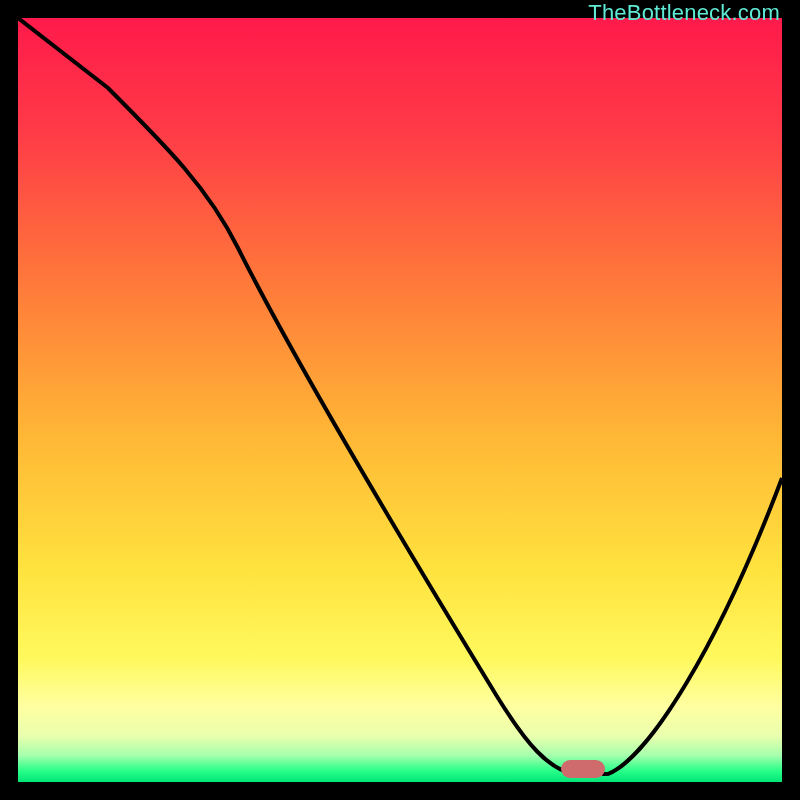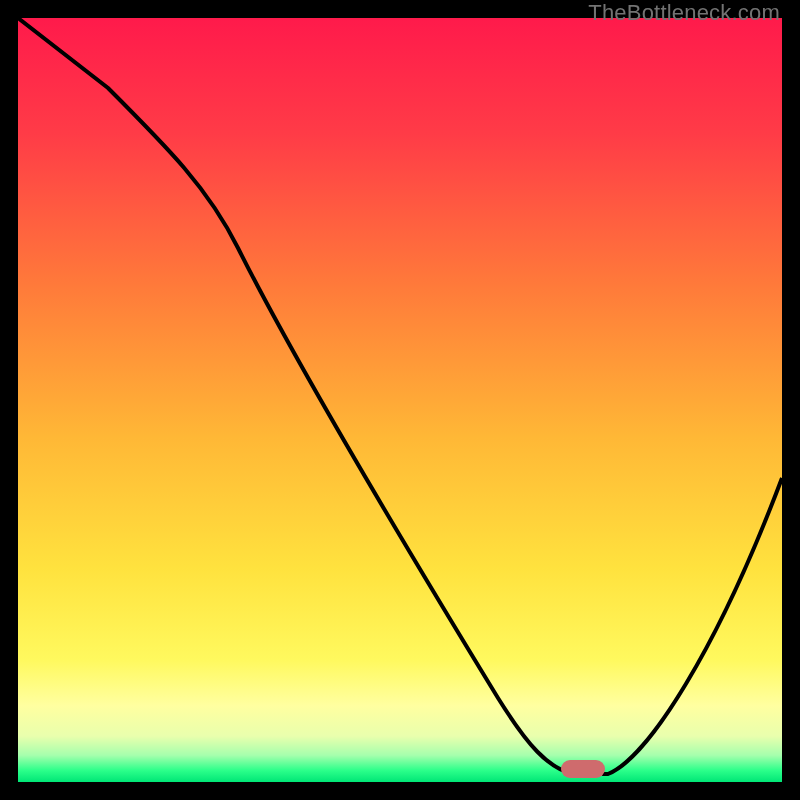--- a/index.html
+++ b/index.html
@@ -25,21 +25,21 @@
     width: 764px;
     height: 764px;
   }
   .watermark {
     position: absolute;
     top: 0px;
     right: 20px;
     font-family: Arial, Helvetica, sans-serif;
     font-size: 22px;
     font-weight: 500;
-    color: #737373;
+    color: #5eead4;
     letter-spacing: 0.2px;
   }
   svg.curve {
     position: absolute;
     left: 0;
     top: 0;
     width: 764px;
     height: 764px;
   }
   .marker {

